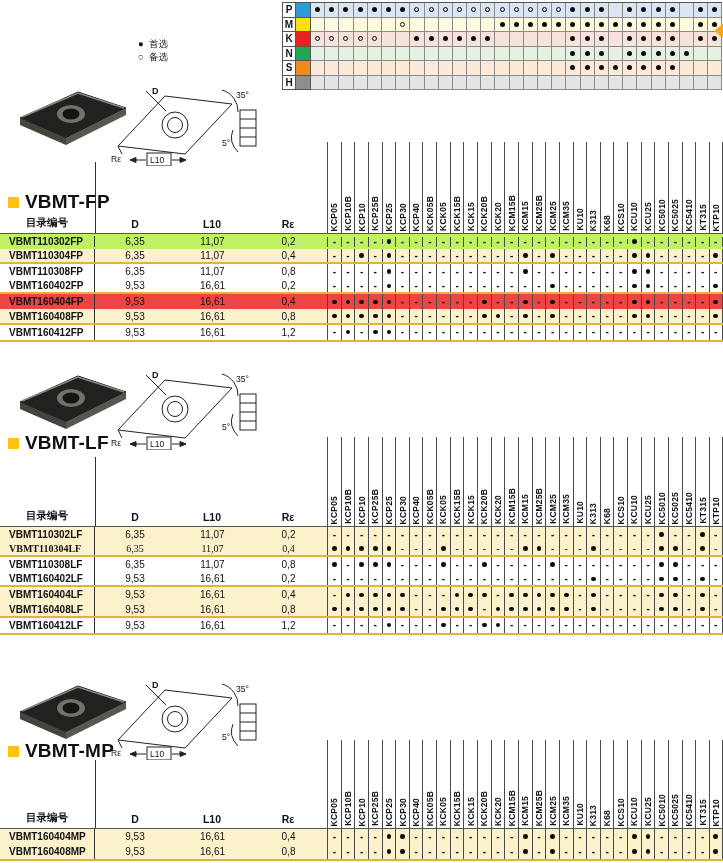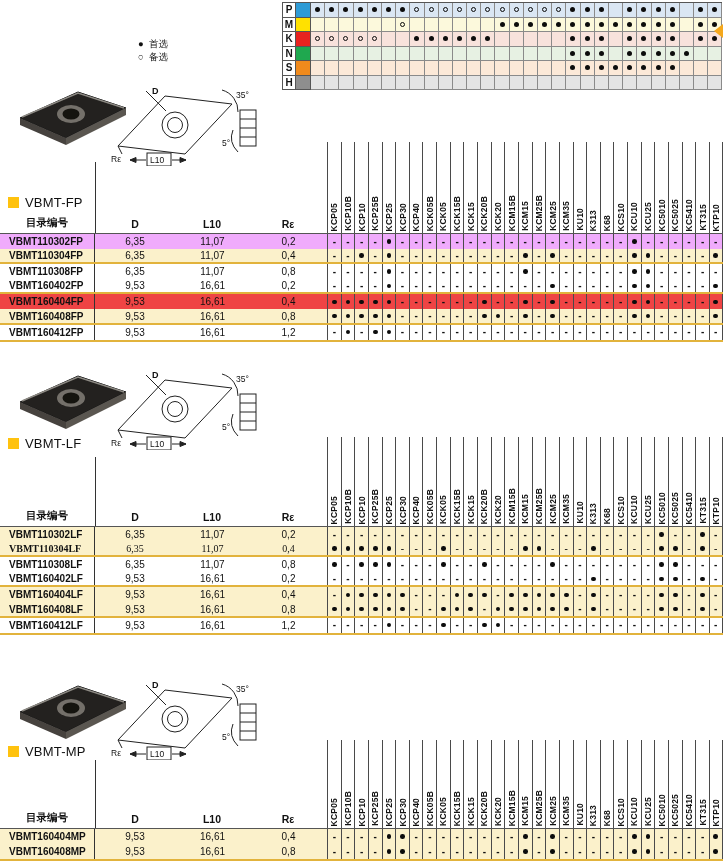--- a/index.html
+++ b/index.html
@@ -17,21 +17,21 @@
   .ring{width:5px;height:5px;border-radius:50%;border:1.2px solid #0c0c0c;background:transparent;box-sizing:border-box;}
   .tab-marker{position:absolute;right:0;top:24px;width:0;height:0;
               border-top:7px solid transparent;border-bottom:7px solid transparent;border-right:9px solid #F5A81C;}
   
   .legend{position:absolute;left:138px;top:38px;font-size:9.5px;line-height:12.5px;}
   .legend .lsym{display:inline-block;width:11px;}
   
   .photo-slot,.diagram-slot{position:absolute;}
   .sec-title{position:absolute;left:8px;display:flex;align-items:center;gap:6px;height:18px;}
   .sq{width:11px;height:11px;background:#FFC20E;}
-  .sec-title-text{font-weight:normal;font-size:13px;letter-spacing:.2px;}
+  .sec-title-text{font-weight:bold;font-size:19px;letter-spacing:.2px;}
   
   .cat-table{position:absolute;left:0;width:723px;}
   .t-head{position:relative;}
   .t-head .vline{position:absolute;left:95px;top:20px;bottom:0;width:1px;background:#333;}
   .ghead{position:absolute;left:327px;top:0;bottom:0;display:flex;}
   .gcol{width:13.655px;box-sizing:border-box;border-left:1px solid #4a4a4a;position:relative;background:#fff;}
   .gcol:last-child{border-right:1px solid #4a4a4a;}
   .glab{position:absolute;bottom:2px;left:50%;transform:translateX(-50%) rotate(180deg);
         writing-mode:vertical-rl;font-size:8.5px;font-weight:bold;white-space:nowrap;letter-spacing:.2px;}
   .hcol{position:absolute;bottom:3px;transform:translateX(-50%);font-weight:bold;font-size:10.5px;white-space:nowrap;}
@@ -544,21 +544,21 @@
           <div class="gcol">
             <span class="glab">KTP10</span>
           </div>
         </div>
         <span class="hcol" style="left: 47px;">目录编号</span>
         <span class="hcol" style="left: 135px;">D</span>
         <span class="hcol" style="left: 212px;">L10</span>
         <span class="hcol" style="left: 288px;">Rε</span>
       </div>
     <div class="t-body">
-        <div class="t-row" style="background: #f0abfc;">
+        <div class="t-row" style="background: #bef264; align-items: center;">
           <div class="c-cat">VBMT110302FP</div>
           <div class="c-num c-d">6,35</div>
           <div class="c-num c-l">11,07</div>
           <div class="c-num c-r">0,2</div>
           <div class="c-g">
             <span class="dash">-</span>
           </div>
           <div class="c-g">
             <span class="dash">-</span>
           </div>

